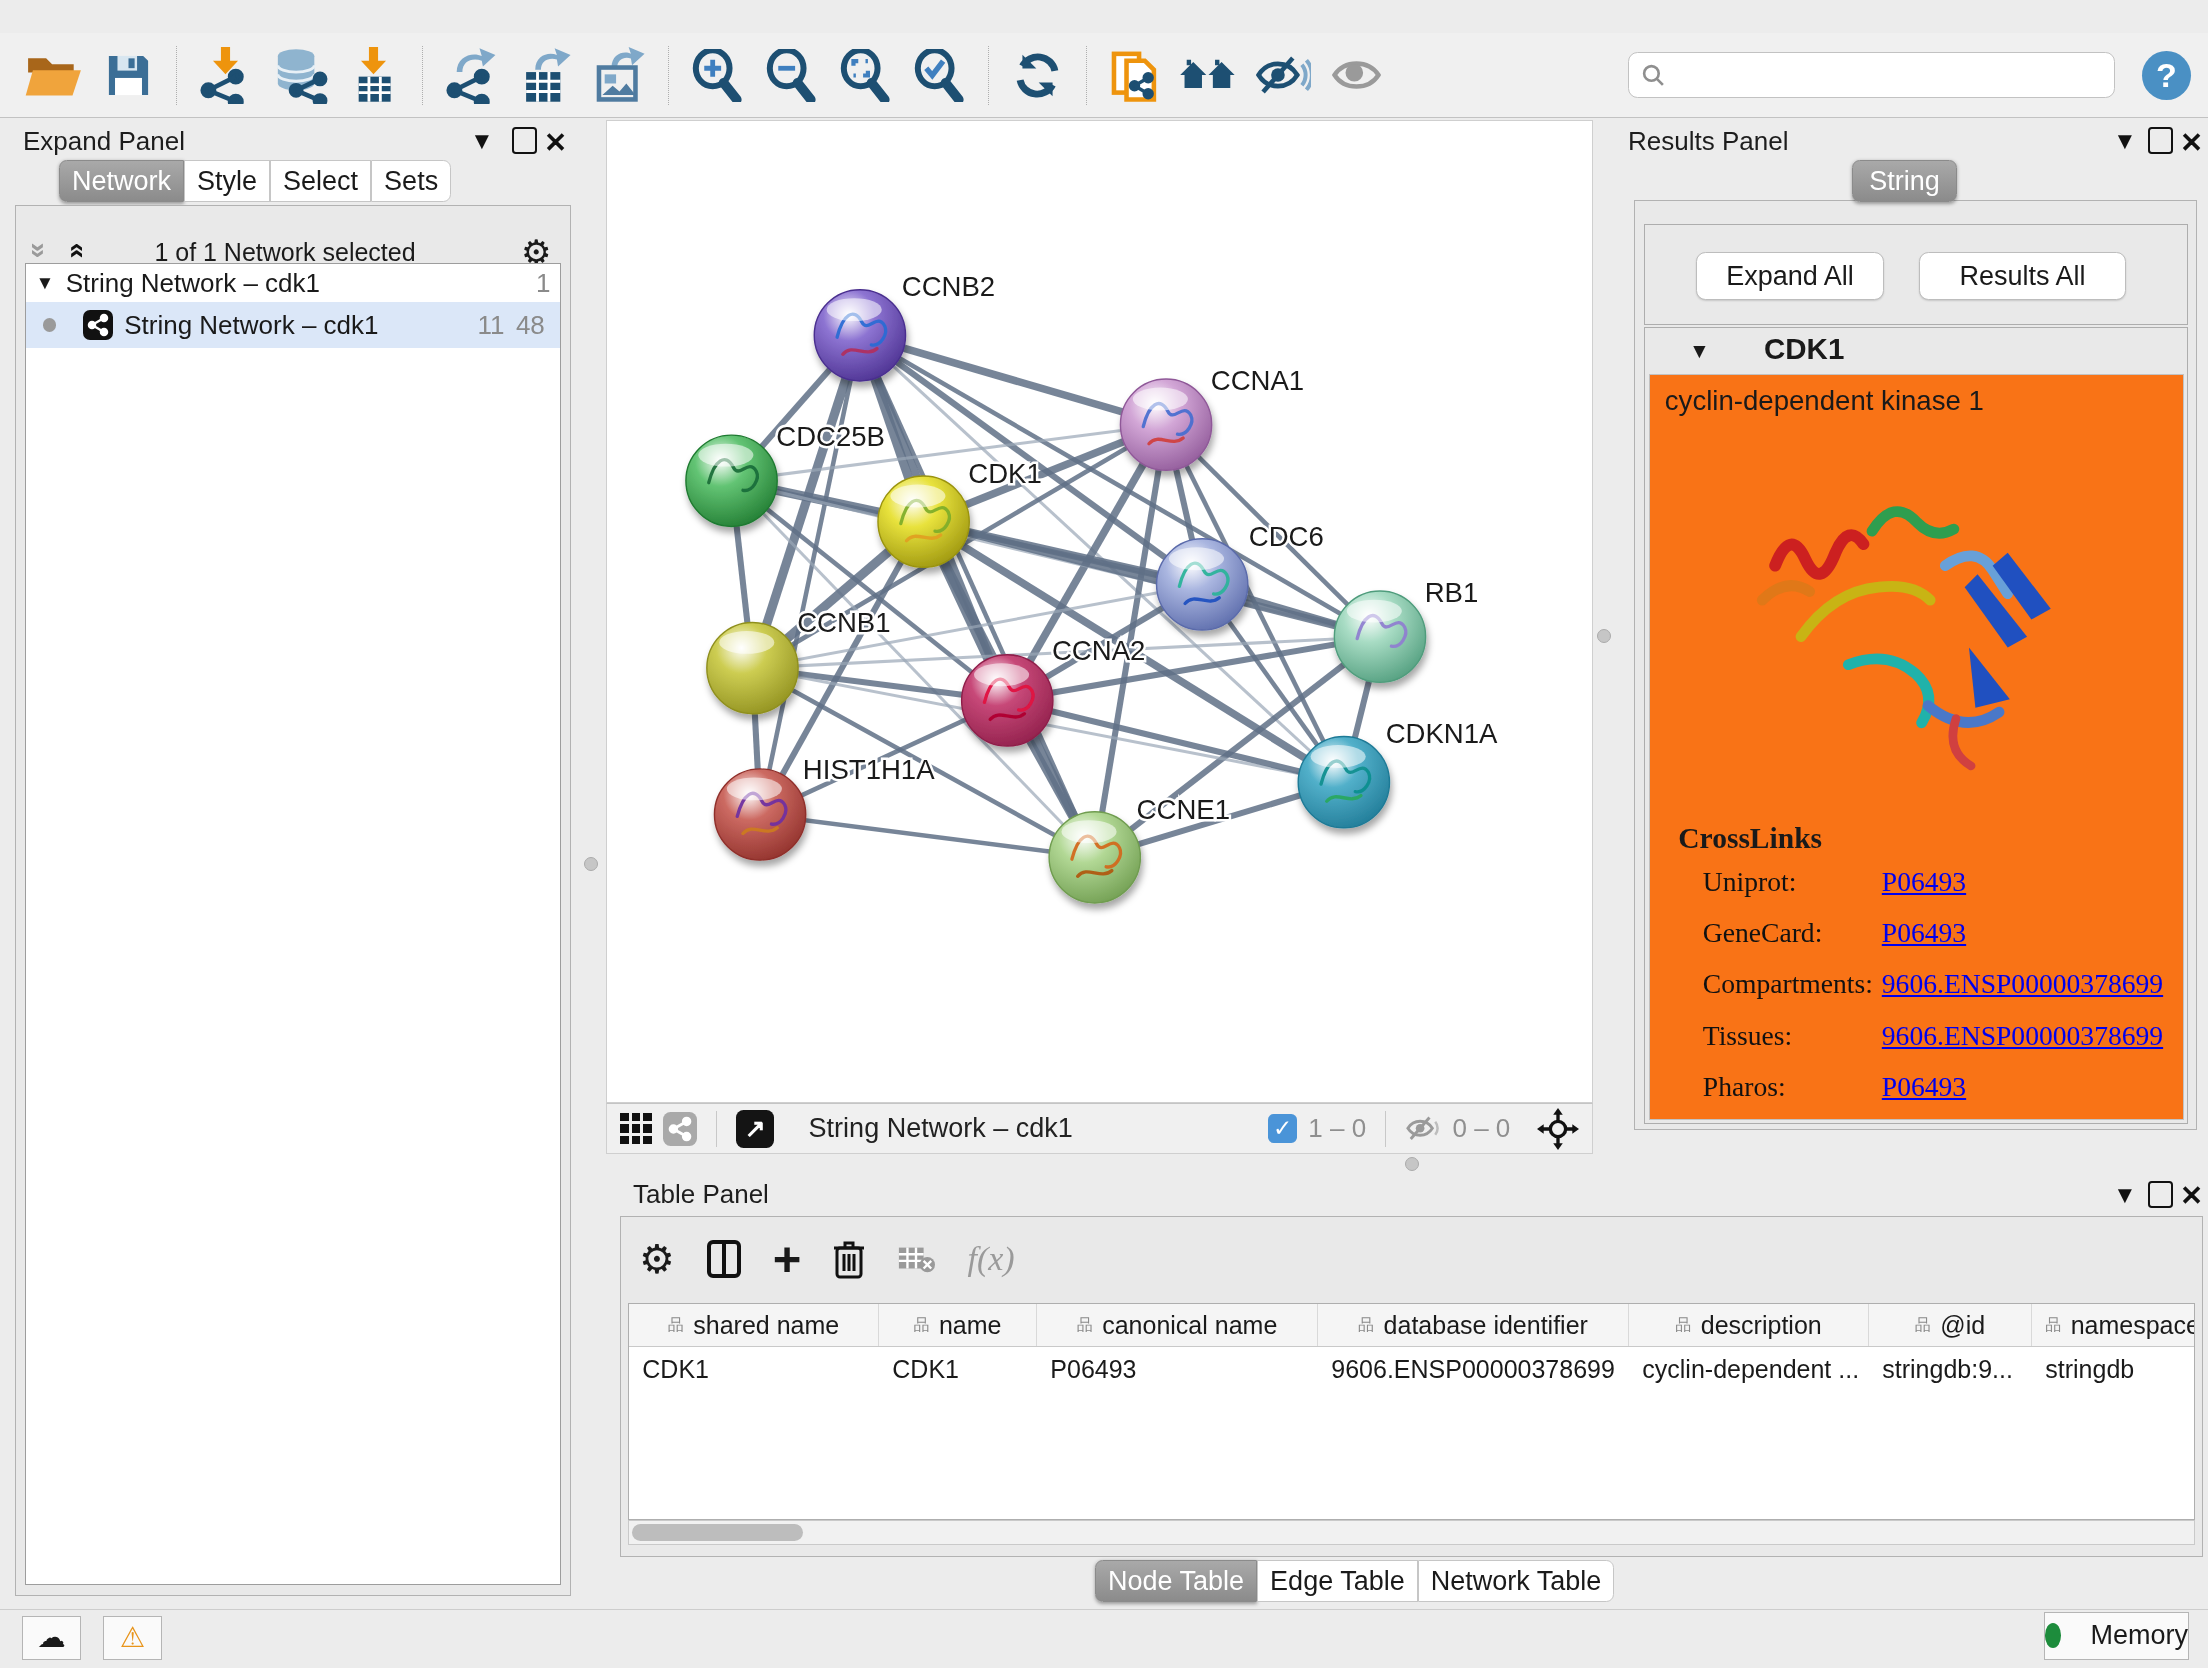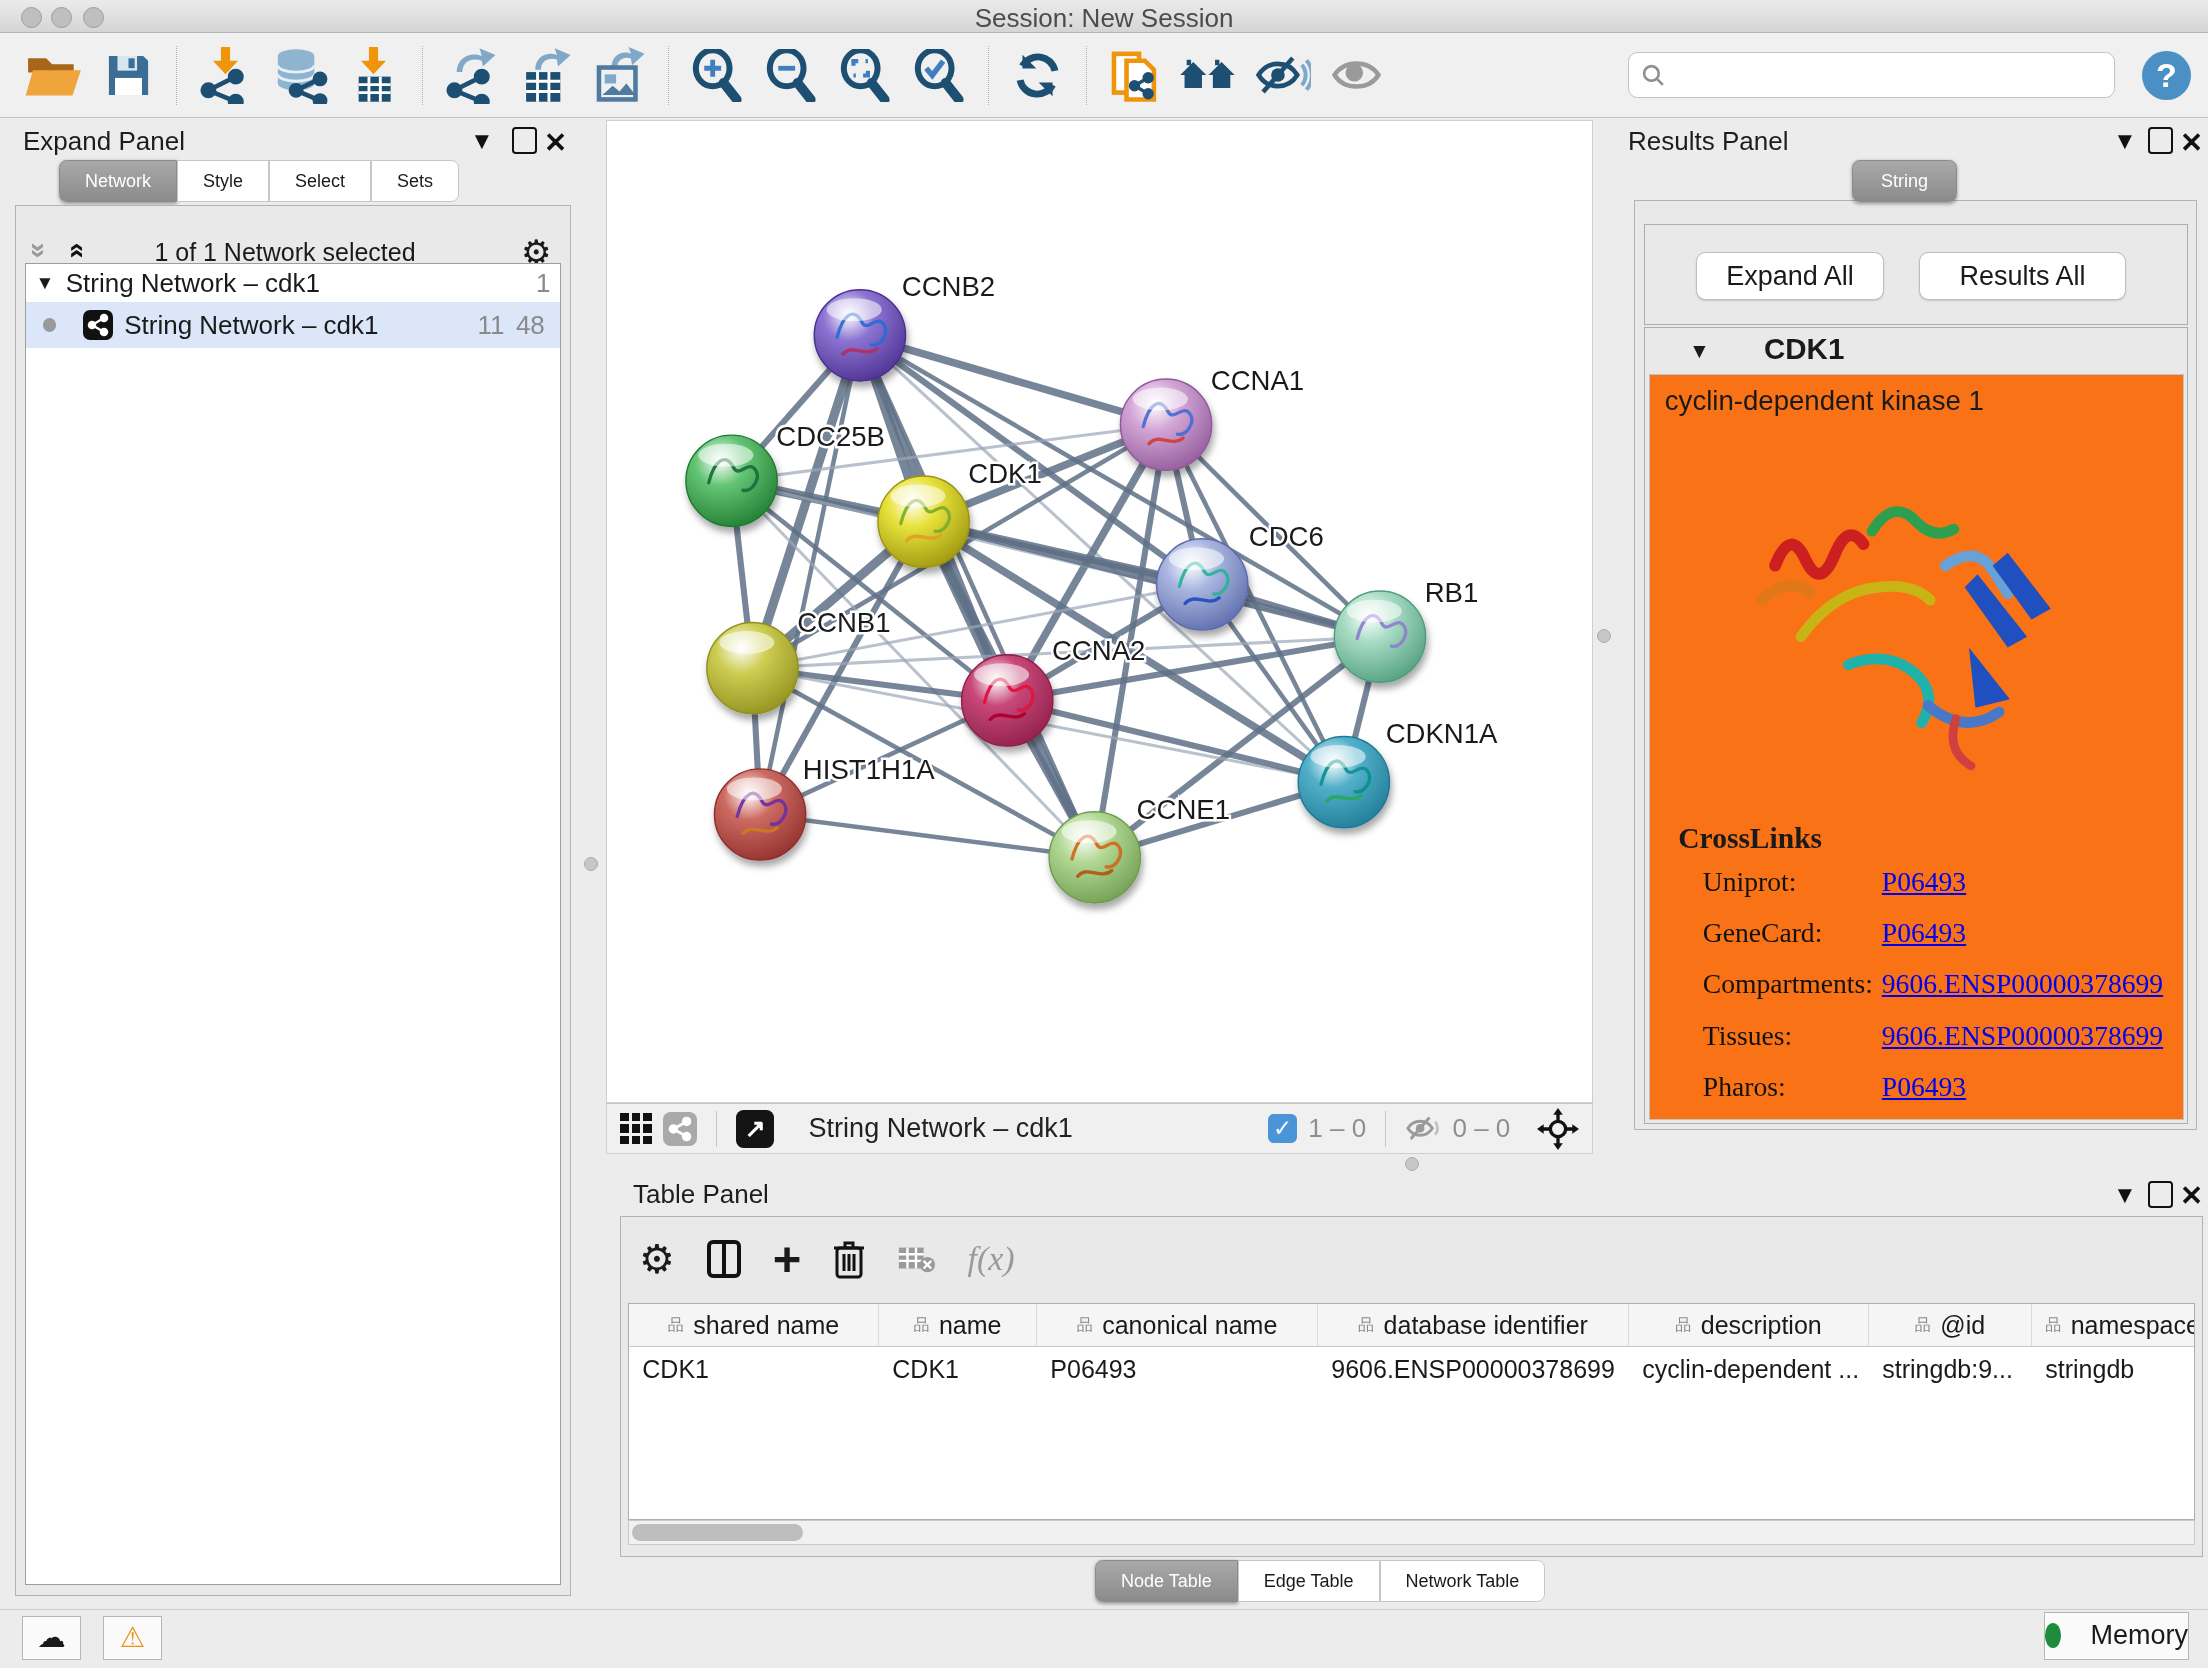--- a/index.html
+++ b/index.html
@@ -20,21 +20,21 @@
   .searchbox{width:462px;height:44px;background:#fff;border:1.9px solid #c2c2c2;border-radius:9.5px;
     display:flex;align-items:center;padding:0 11.4px;gap:7.6px;}
   .searchbox input{border:none;outline:none;font-size:25px;width:399px;background:transparent;
     font-family:"Liberation Sans",sans-serif;}
   .helpbtn{width:49px;height:49px;border-radius:50%;background:#4a90c4;color:#fff;display:flex;
     align-items:center;justify-content:center;font-size:34px;font-weight:bold;margin-left:27px;}
   
   .phead{position:absolute;font-size:26px;color:#1d1d1d;}
   .wctl{position:absolute;font-size:24px;color:#111;}
   .sqbtn{position:absolute;width:21px;height:23px;border:2.9px solid #111;border-radius:3.8px;}
-  .tab{height:42px;padding:0 25px;background:#fff;border:1px solid #c6c6c6;font-size:18px;
+  .tab{height:42px;padding:0 12px;background:#fff;border:1px solid #c6c6c6;font-size:27px;
     display:flex;align-items:center;justify-content:center;box-sizing:border-box;}
   .tab.sel{background:linear-gradient(#a9a9a9,#8b8b8b);color:#fff;border-color:#8b8b8b;border-radius:7.6px;
     box-shadow:0 1.9px 3.8px rgba(0,0,0,.35);}
   .gbox{position:absolute;background:#e9e9e9;border:1px solid #b2b2b2;}
   
   .cp-tabs{position:absolute;left:59px;top:160px;display:flex;}
   .cp-tabs .tab:first-child{border-radius:7.6px 0 0 7.6px;}
   .cp-tabs .tab:last-child{border-radius:0 7.6px 7.6px 0;}
   .chev{font-size:28.5px;font-weight:bold;display:inline-block;}
   .rot90{transform:rotate(90deg);}
@@ -96,26 +96,20 @@
     border:1.9px solid #b5b5b5;display:flex;align-items:center;justify-content:center;gap:29px;font-size:27px;}
   .memdot{width:25px;height:25px;border-radius:50%;background:#1d8c3c;}
   .splitdot{position:absolute;width:12.4px;height:12.4px;border-radius:50%;background:#c6c6c6;border:1px solid #ababab;}
   .tri{display:inline-block;}
 </style>
 </head>
 <body>
 
 <div class="app">
 
-  <div class="titlebar">
-    <div class="tlight" style="left:21px"></div>
-    <div class="tlight" style="left:51px"></div>
-    <div class="tlight" style="left:83px"></div>
-    <div class="wtitle">Session: New Session</div>
-  </div>
 
   <div class="toolbar">
     <div class="tbtn">
       <svg width="59" height="48" viewBox="0 0 48 40">
         <path d="M2 6 h15 l5 5 h18 v7 H2z" fill="#a8661a"></path>
           <path d="M6 16 h40 l-7 21 H0z" fill="#f0a43c"></path>
       </svg>
     </div>
     <div class="tbtn">
       <svg width="49" height="49" viewBox="0 0 40 40">

